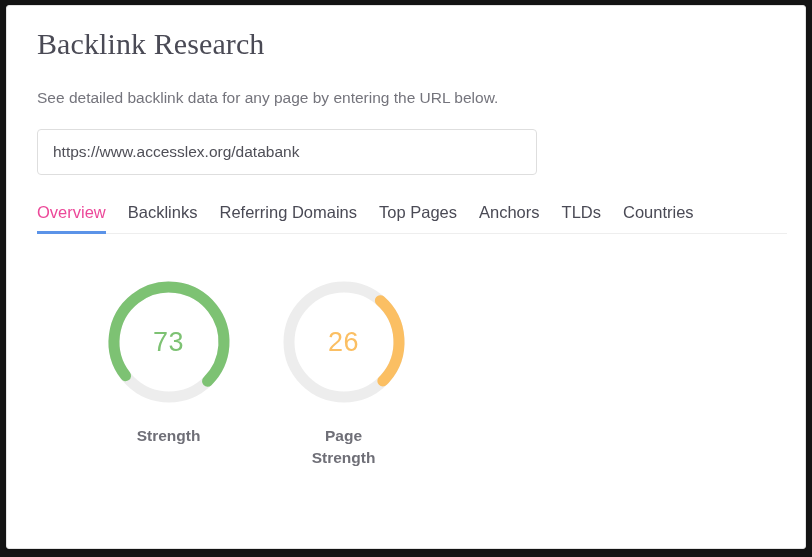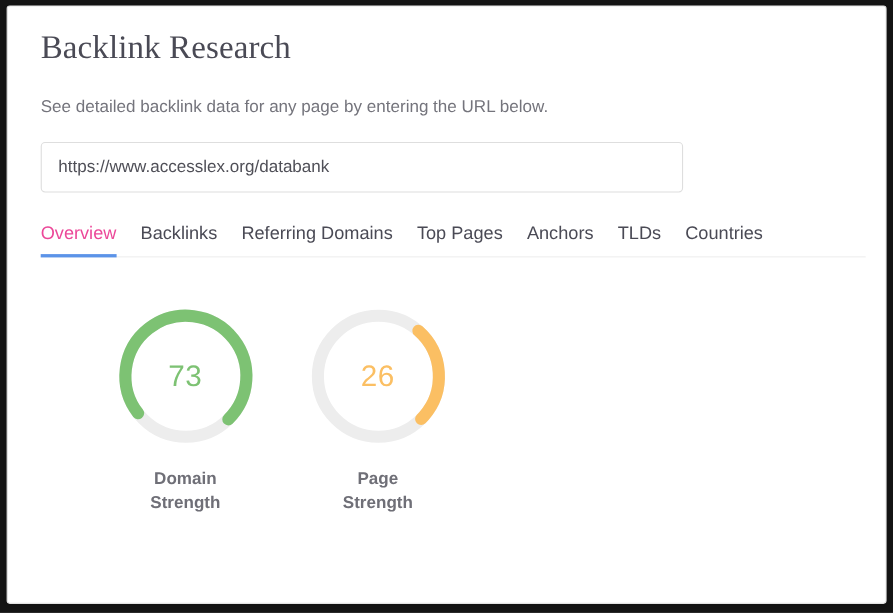--- a/index.html
+++ b/index.html
@@ -68,21 +68,21 @@
     line-height: 1.3;
   }
 
   
   .search-row {
     display: flex;
     align-items: stretch;
     margin-top: 21px;
   }
   .url-input {
-    width: 584px;
+    width: 500px;
     height: 46px;
     box-sizing: border-box;
     padding: 0 15px;
     font-size: 15.5px;
     font-family: "Liberation Sans", sans-serif;
     color: #4f4f57;
     border: 1px solid #dedede;
     border-radius: 4px;
     background: #fff;
     outline: none;
@@ -200,21 +200,20 @@
 
         <div class="gauge-block">
           <div class="gauge-wrap">
             <svg viewBox="0 0 132 132">
               <circle class="g-track" cx="66" cy="66" r="55" fill="none" stroke-width="11" stroke="#ededed"></circle>
               <circle class="g-arc" cx="66" cy="66" r="55" fill="none" stroke-width="11" stroke-linecap="round" transform="rotate(-217.8 66 66)" stroke="#7dc273" stroke-dasharray="252.2698900832604 93.30530181161686"></circle>
             </svg>
             <div class="gauge-value" style="color: rgb(125, 194, 115);">73</div>
           </div>
           <div class="gauge-label">
-            <div>Domain</div>
             <div>Strength</div>
           </div>
         </div>
 
         <div class="gauge-block">
           <div class="gauge-wrap">
             <svg viewBox="0 0 132 132">
               <circle class="g-track" cx="66" cy="66" r="55" fill="none" stroke-width="11" stroke="#ededed"></circle>
               <circle class="g-arc" cx="66" cy="66" r="55" fill="none" stroke-width="11" stroke-linecap="round" transform="rotate(-48.60000000000002 66 66)" stroke="#fbbf63" stroke-dasharray="89.8495498926681 255.72564200220916"></circle>
             </svg>

